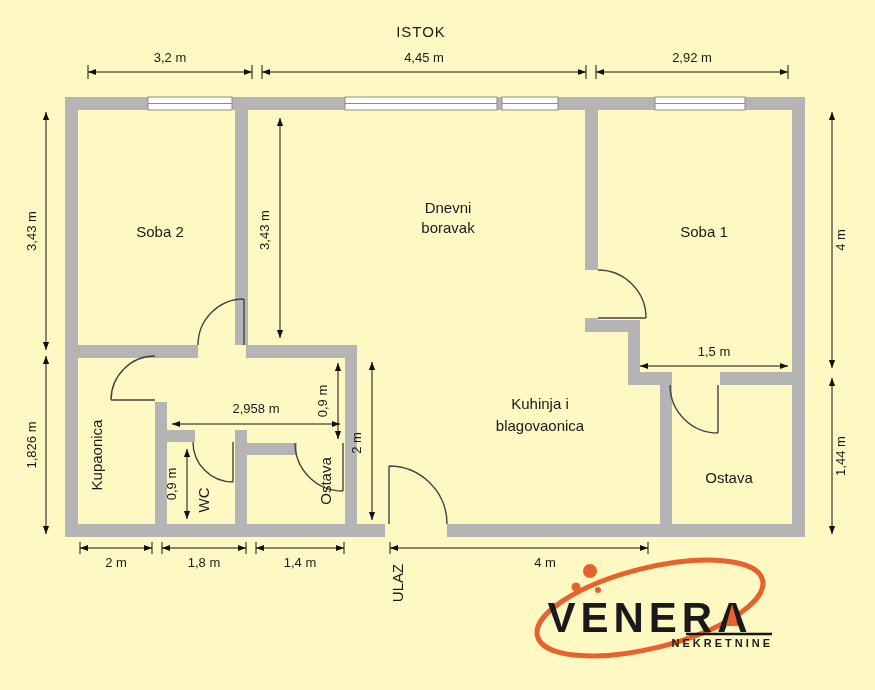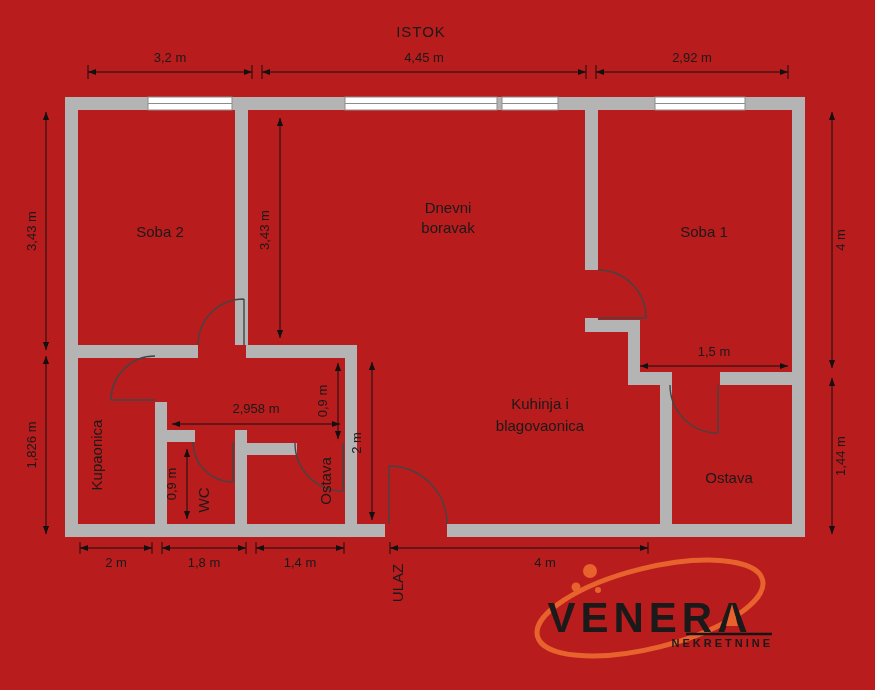--- a/index.html
+++ b/index.html
@@ -1,16 +1,16 @@
 <!DOCTYPE html>
 <html><head>
 <meta charset="utf-8">
 <style>
   html,body{margin:0;padding:0;background:#ffffff;}
-  .canvas{position:relative;width:875px;height:690px;background:#b91c1c;overflow:hidden;
+  .canvas{position:relative;width:875px;height:690px;background:#fef9c3;overflow:hidden;
           font-family:"Liberation Sans",sans-serif;}
   svg{position:absolute;left:0;top:0;}
   svg text{font-family:"Liberation Sans",sans-serif;fill:#1a1a1a;}
   .dim{font-size:13px;}
   .room{font-size:15px;}
   .title{font-size:15px;letter-spacing:1px;}
   .brand{font-size:42px;font-weight:bold;letter-spacing:5px;}
   .tagline{font-size:11px;font-weight:bold;letter-spacing:3px;}
   .doorline{fill:none;stroke:#444;stroke-width:1.4;}
   .dimline{stroke:#111;stroke-width:1;}

